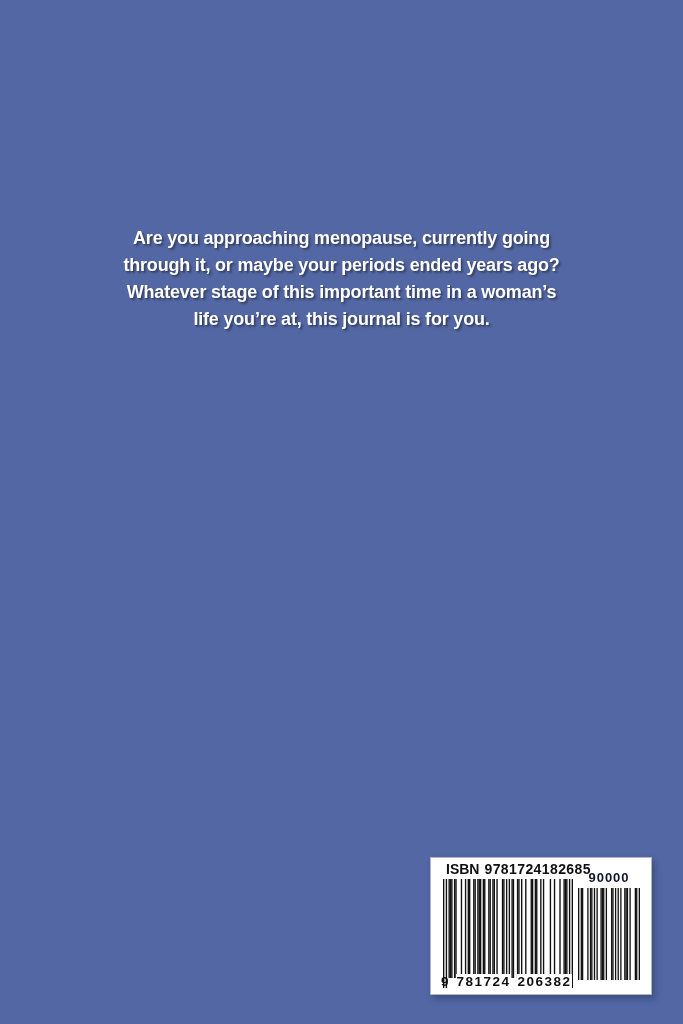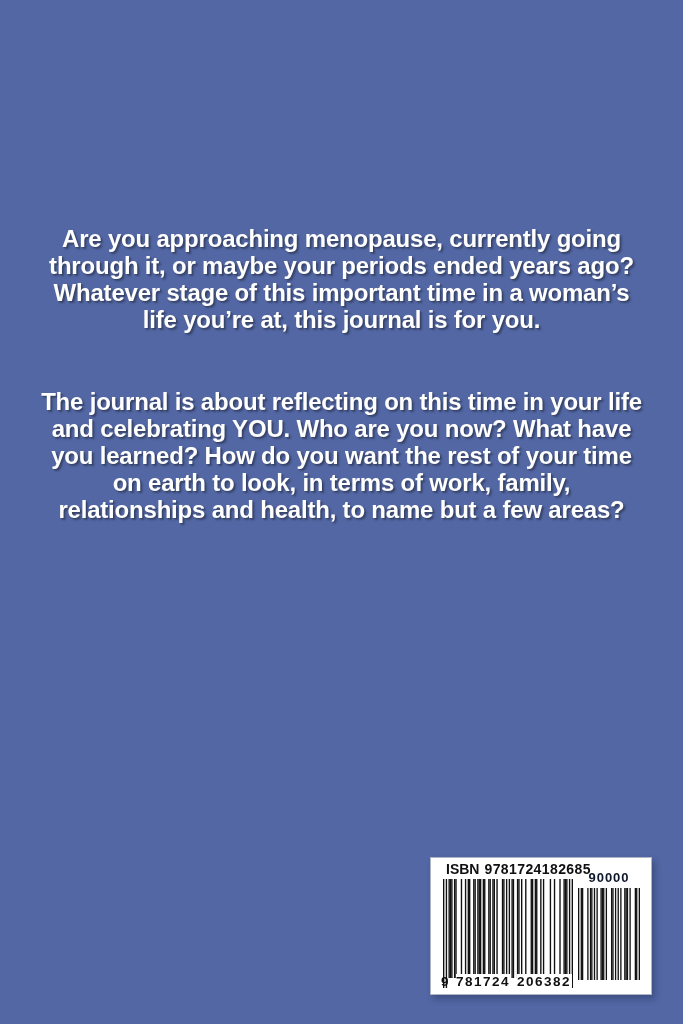--- a/index.html
+++ b/index.html
@@ -13,21 +13,21 @@
     position: relative;
     width: 683px; height: 1024px;
     background: #5267a4;
   }
   .blurb {
     position: absolute;
     top: 198px; left: 12px; right: 12px;
     text-align: center;
     color: #ffffff;
     font-weight: bold;
-    font-size: 24px;
+    font-size: 18px;
     line-height: 27px;
     letter-spacing: -0.2px;
     white-space: pre-line;
     text-shadow: 2px 2px 2px rgba(52, 62, 96, 0.85), 1px 1px 0 rgba(52, 62, 96, 0.45);
   }
   .blurb p { margin: 0 0 28px 0; white-space: pre-line; }
   .barcode-panel {
     position: absolute;
     left: 430px; top: 857px;
     width: 222px; height: 138px;
@@ -56,20 +56,21 @@
     width: 134px;
     display: flex;
     align-items: flex-start;
     font-size: 13.5px;
     font-weight: 600;
     color: #101010;
   }
   .digits-row .d9 { width: 12px; text-align: left; }
   .digits-row .grp {
     flex: 1;
+    text-align: center;
     background: #ffffff;
     letter-spacing: 1.5px;
     margin: 0 3px;
   }
   .supp-value {
     position: absolute;
     left: 146px; top: 12px;
     width: 64px;
     text-align: center;
     font-size: 13px;
@@ -86,25 +87,20 @@
 </head>
 <body style="background: rgb(82, 103, 164);">
 
 <div class="cover">
 
   <div class="blurb">
     <p>Are you approaching menopause, currently going
 through it, or maybe your periods ended years ago?
 Whatever stage of this important time in a woman’s
 life you’re at, this journal is for you.</p>
-    <p>The journal is about reflecting on this time in your life
-and celebrating YOU. Who are you now? What have
-you learned? How do you want the rest of your time
-on earth to look, in terms of work, family,
-relationships and health, to name but a few areas?</p>
   </div>
 
   <div class="barcode-panel">
     <div class="isbn-line">
       <span class="isbn-label">ISBN</span><span class="isbn-number">9781724182685</span>
     </div>
 
     <svg class="ean13-svg" id="ean13" preserveAspectRatio="none" viewBox="0 0 95 109">
         <rect x="0" y="0" width="1" height="109" fill="#111111"></rect>
         <rect x="2" y="0" width="1" height="109" fill="#111111"></rect>

